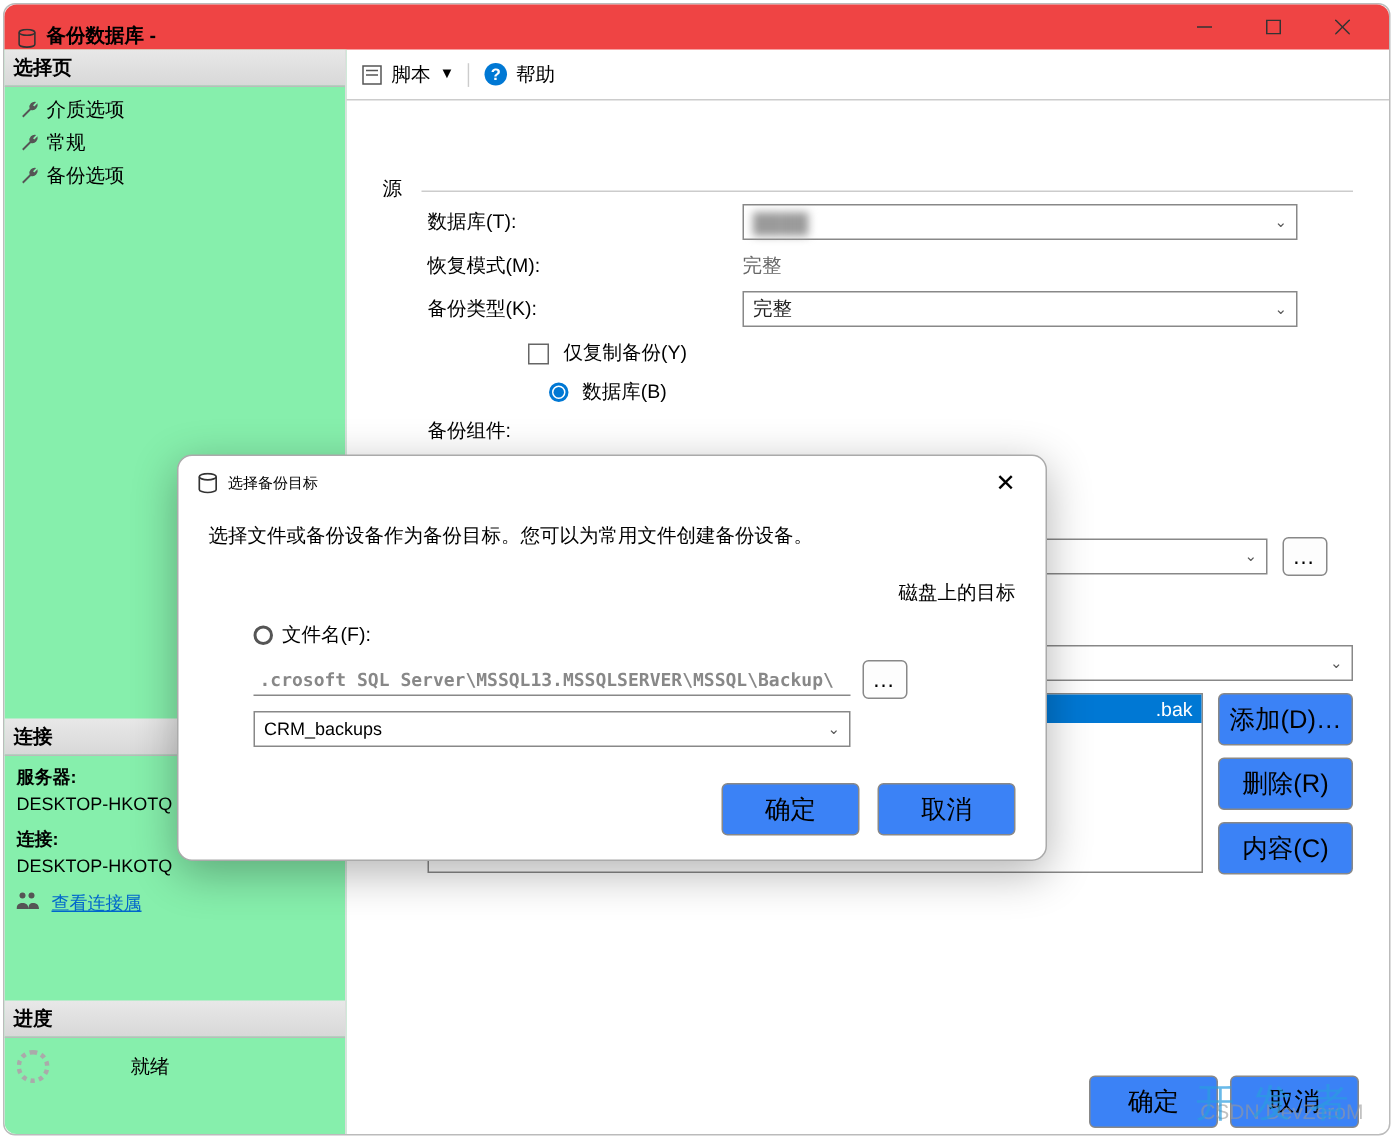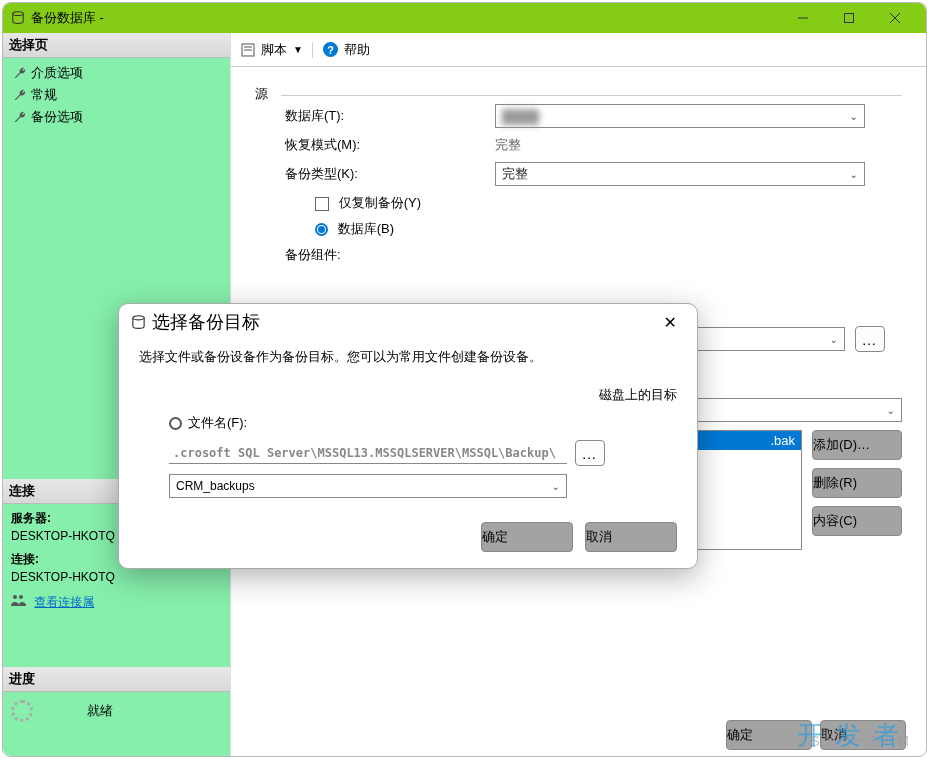--- a/index.html
+++ b/index.html
@@ -1,19 +1,19 @@
 <!DOCTYPE html>
 <html><head>
 <meta charset="utf-8">
 <style>
 * { box-sizing: border-box; margin: 0; padding: 0; font-family: "Microsoft YaHei", "SimSun", sans-serif; }
 body { width: 929px; height: 761px; background: #fff; font-size: 13px; color: #000; position: relative; overflow: hidden; }
 
 
-.titlebar { height: 30px; display: flex; align-items: center; padding: 0 8px; background: #84cc16; border-top-left-radius: 8px; border-top-right-radius: 8px; }
+.titlebar { height: 30px; display: flex; align-items: flex-end; padding: 0 8px; background: #ef4444; border-top-left-radius: 8px; border-top-right-radius: 8px; font-weight: bold; }
 .titlebar .icon-db { width: 14px; height: 14px; margin-right: 6px; }
 .titlebar .title { flex: 1; font-size: 13px; color: #000; }
 .win-controls { display: flex; }
 .win-btn { width: 46px; height: 30px; display: flex; align-items: center; justify-content: center; color: #333; }
 .win-btn svg { width: 10px; height: 10px; }
 
 
 .window { border: 1px solid #bbb; border-radius: 8px; height: 755px; width: 925px; margin: 2px; display: flex; flex-direction: column; }
 
 .content { flex: 1; display: flex; overflow: hidden; border-bottom-left-radius: 8px; border-bottom-right-radius: 8px; }
@@ -26,59 +26,59 @@
 .wrench { width: 14px; height: 14px; margin-right: 4px; }
 .side-fill { flex: 1; }
 .conn-block { padding: 6px 8px; font-size: 12px; }
 .conn-block b { font-weight: bold; display: block; margin-bottom: 2px; }
 .conn-link { color: #0066cc; text-decoration: underline; display: inline-flex; align-items: center; }
 .people-icon { width: 16px; height: 12px; margin-right: 4px; }
 .progress-block { padding: 8px; display: flex; align-items: center; gap: 44px; }
 .spinner { width: 22px; height: 22px; border: 3px dotted #aaa; border-radius: 50%; margin-right: 10px; }
 
 
-.rightpane { flex: 1; display: flex; flex-direction: column; }
+.rightpane { flex: 1; display: flex; flex-direction: column; gap: 32px; }
 .toolbar { height: 34px; border-bottom: 1px solid #ccc; display: flex; align-items: center; padding: 0 10px; gap: 6px; }
 .tb-icon { width: 14px; height: 14px; }
 .tb-drop { font-size: 10px; }
 .help-icon { width: 15px; height: 15px; background: #0078d4; border-radius: 50%; color: #fff; font-size: 11px; font-weight: bold; display: inline-flex; align-items: center; justify-content: center; }
 
 .form-area { padding: 18px 24px; flex: 1; position: relative; }
 .fieldset { margin-bottom: 14px; }
 .fieldset-label { font-size: 13px; display: inline-block; padding-right: 6px; position: relative; }
 .fieldset-line { border-top: 1px solid #ccc; margin-top: -8px; margin-left: 26px; }
 .row { display: flex; align-items: center; margin: 8px 0 8px 30px; }
 .row-label { width: 210px; font-size: 13px; }
-.row-label.indent { padding-left: 30px; }
+.row-label.indent { padding-left: 30px; text-align: center; }
 .combo { flex: 1; max-width: 370px; height: 24px; border: 1px solid #888; background: #fff; display: flex; align-items: center; padding: 0 6px; justify-content: space-between; }
 .combo-val { font-size: 13px; color: #222; }
 .combo-val.blur { filter: blur(3px); color: #999; }
 .combo-arrow { font-size: 10px; color: #555; }
 .readonly { font-size: 13px; color: #666; }
 .chk { width: 14px; height: 14px; border: 1px solid #666; margin-right: 6px; }
 .radio { width: 13px; height: 13px; border: 2px solid #555; border-radius: 50%; margin-right: 6px; display: inline-flex; align-items: center; justify-content: center; }
 .radio.checked::after { content: ""; width: 7px; height: 7px; background: #0078d4; border-radius: 50%; }
 .radio.checked { border-color: #0078d4; }
 
 .dest-row { display: flex; margin-left: 30px; gap: 10px; margin-top: 6px; }
 .dest-list { flex: 1; border: 1px solid #888; height: 120px; background: #fff; }
 .dest-item { background: #0078d4; color: #fff; padding: 2px 6px; font-size: 13px; text-align: right; }
 .dest-btns { display: flex; flex-direction: column; gap: 8px; width: 90px; }
-.btn { border: 1px solid #888; border-radius: 4px; background: #a3a3a3; padding: 5px 0; font-size: 13px; text-align: left; }
+.btn { border: 1px solid #888; border-radius: 4px; background: #3b82f6; padding: 5px 0; font-size: 17px; text-align: center; }
 .btn-small { width: 30px; height: 26px; border: 1px solid #888; border-radius: 4px; background: #fdfdfd; display: flex; align-items: center; justify-content: center; font-size: 15px; letter-spacing: 2px; }
 
 
 .footer { height: 44px; display: flex; align-items: center; justify-content: flex-end; padding: 0 20px; gap: 8px; border-top: 1px solid transparent; }
 .footer .btn { width: 86px; padding: 5px 0; }
 
 
 .modal { position: absolute; left: 118px; top: 303px; width: 580px; background: #fff; border: 1px solid #aaa; border-radius: 10px; box-shadow: 0 8px 30px rgba(0,0,0,0.3); z-index: 10; }
 .modal-title { height: 36px; display: flex; align-items: center; padding: 0 12px; }
 .modal-title .icon-db { width: 15px; height: 15px; margin-right: 6px; }
-.modal-title span { flex: 1; font-size: 18px; }
+.modal-title span { flex: 1; font-size: 10px; }
 .modal-close { font-size: 16px; padding: 4px 8px; }
 .modal-body { padding: 8px 20px 16px 20px; }
 .modal-desc { font-size: 13px; margin-bottom: 20px; }
 .modal-section-label { font-size: 13px; margin-bottom: 10px; text-align: right; }
 .modal-row { display: flex; align-items: center; margin: 8px 0 4px 30px; }
 .modal-input { flex: 1; max-width: 398px; border: none; border-bottom: 1px solid #888; padding: 3px 4px; font-family: "Consolas", monospace; font-size: 12px; color: #888; background: transparent; margin-left: 0; font-weight: bold; }
 .modal-select { flex: 1; max-width: 398px; height: 24px; border: 1px solid #888; display: flex; align-items: center; justify-content: space-between; padding: 0 6px; font-family: "Consolas", monospace; font-size: 12px; }
 .modal-footer { display: flex; justify-content: flex-end; gap: 12px; padding-top: 20px; }
 .modal-footer .btn { width: 92px; }
 

